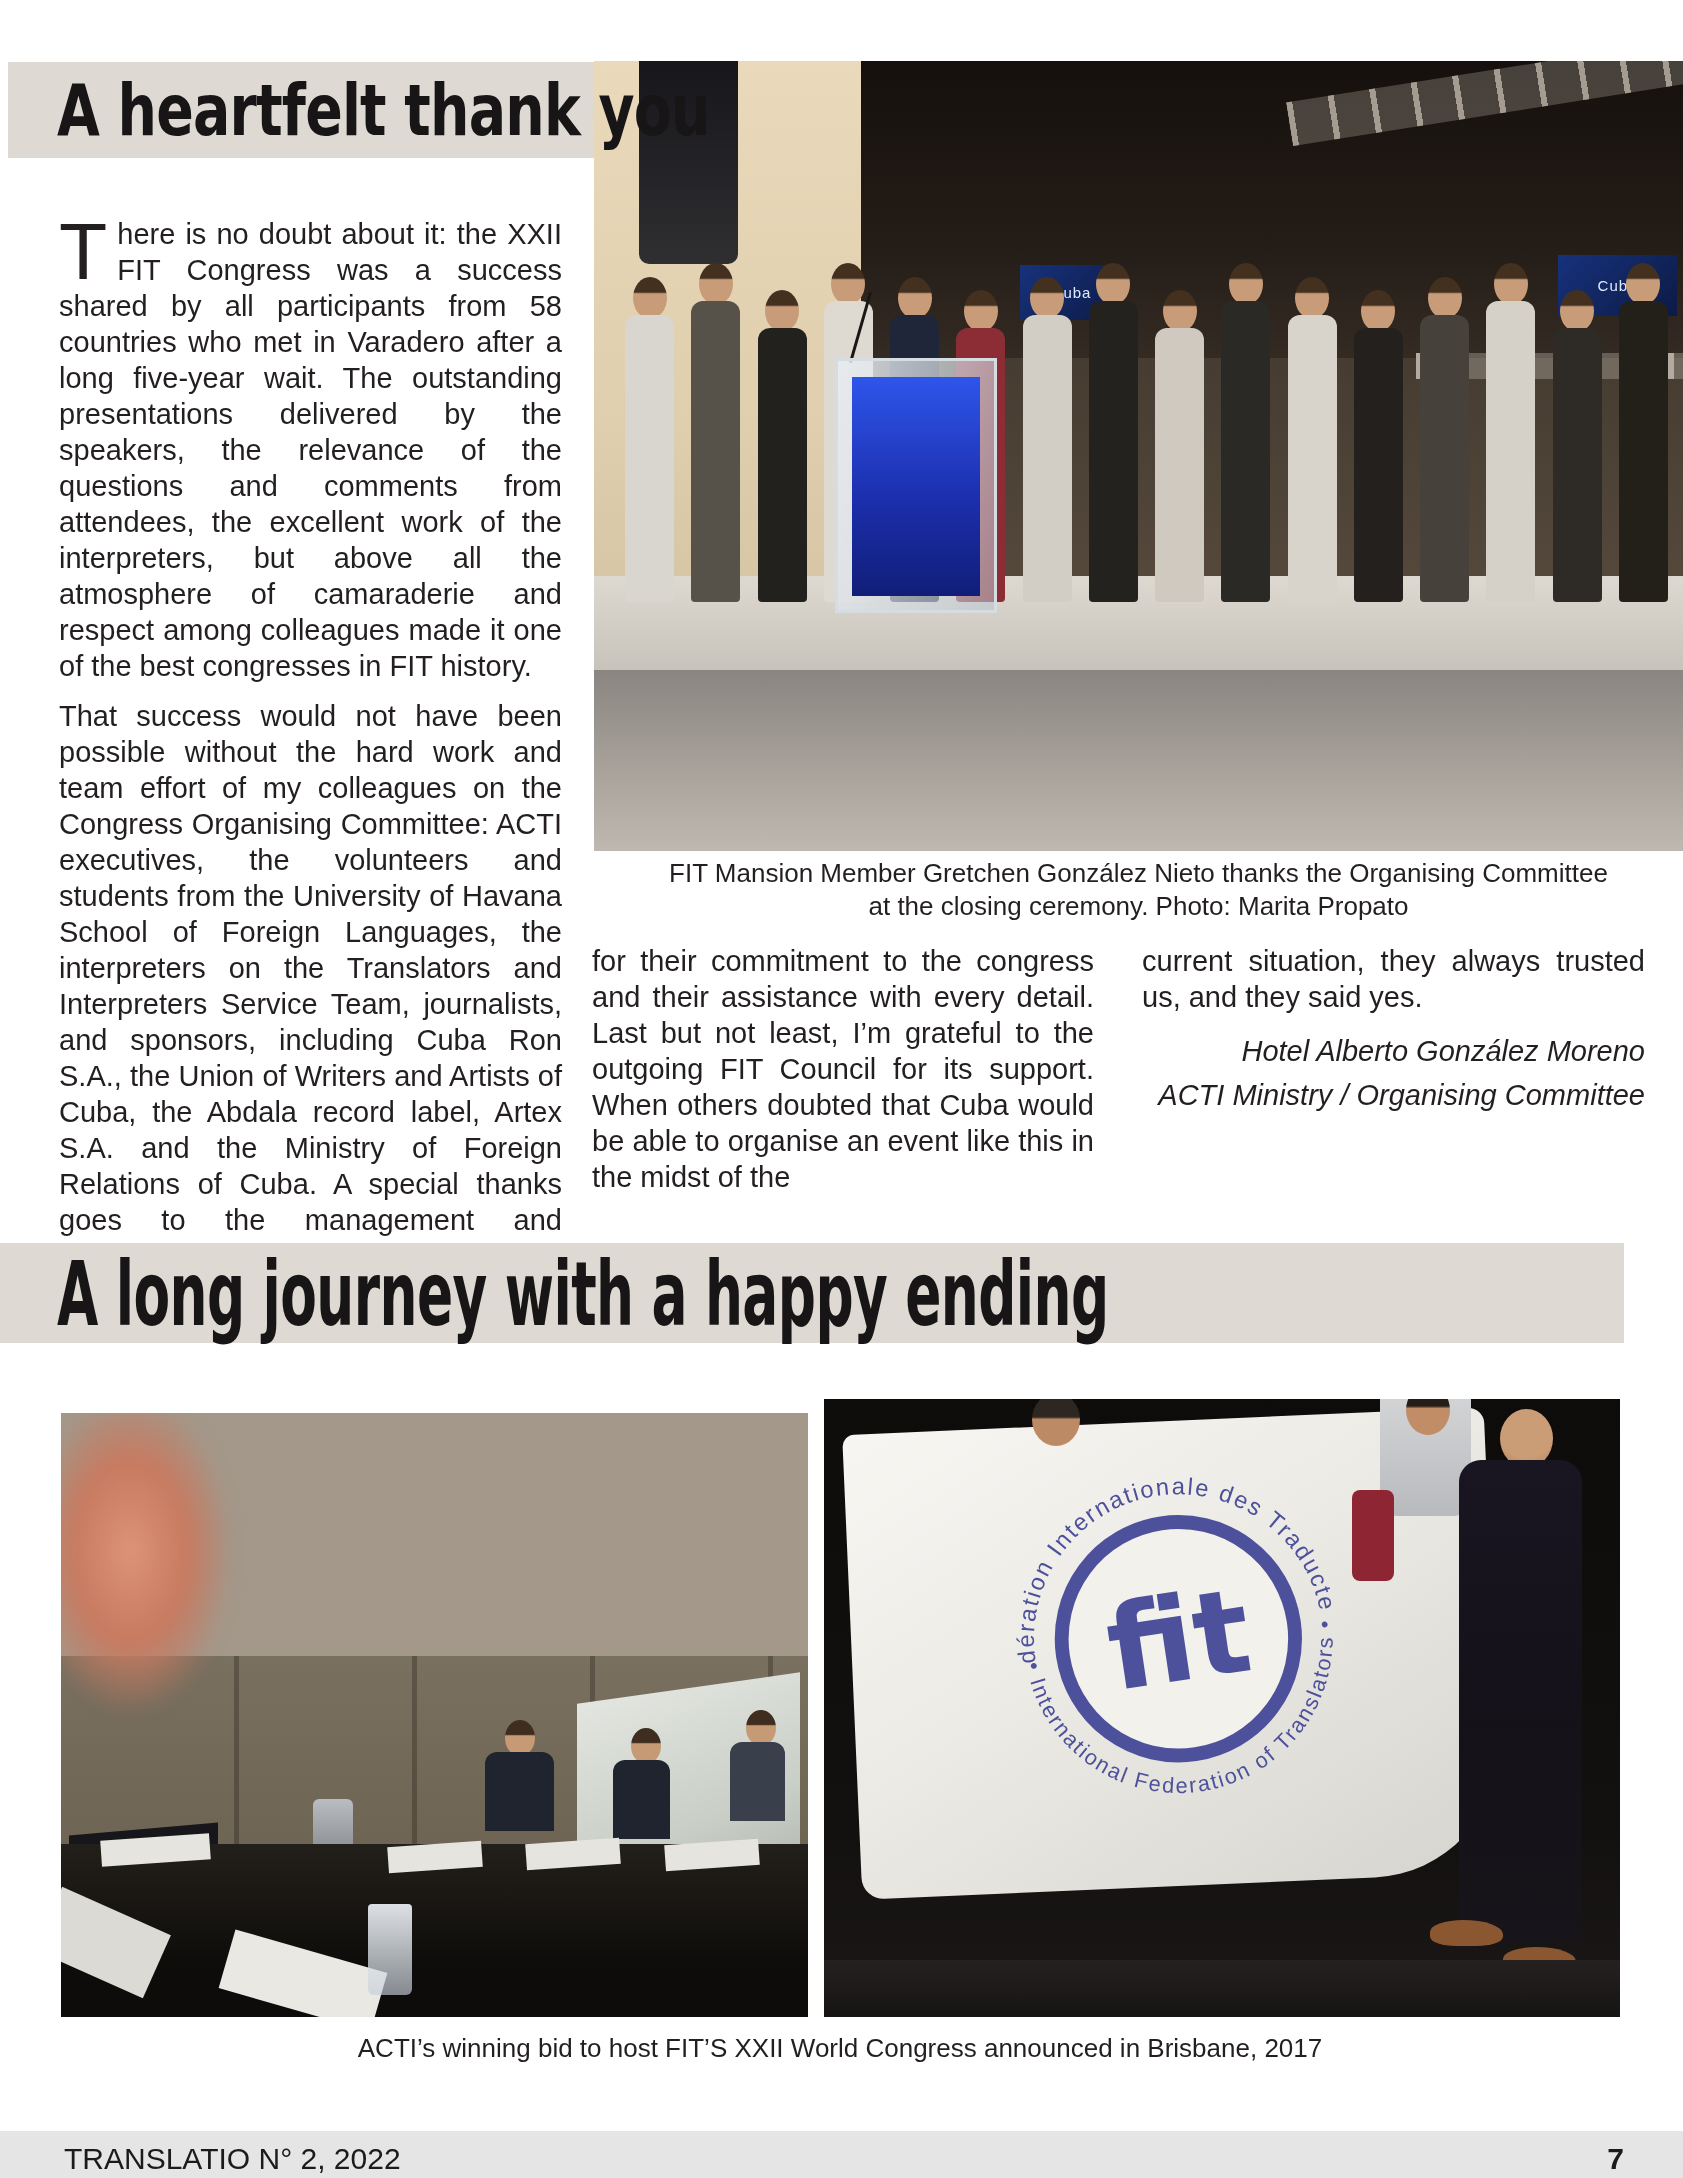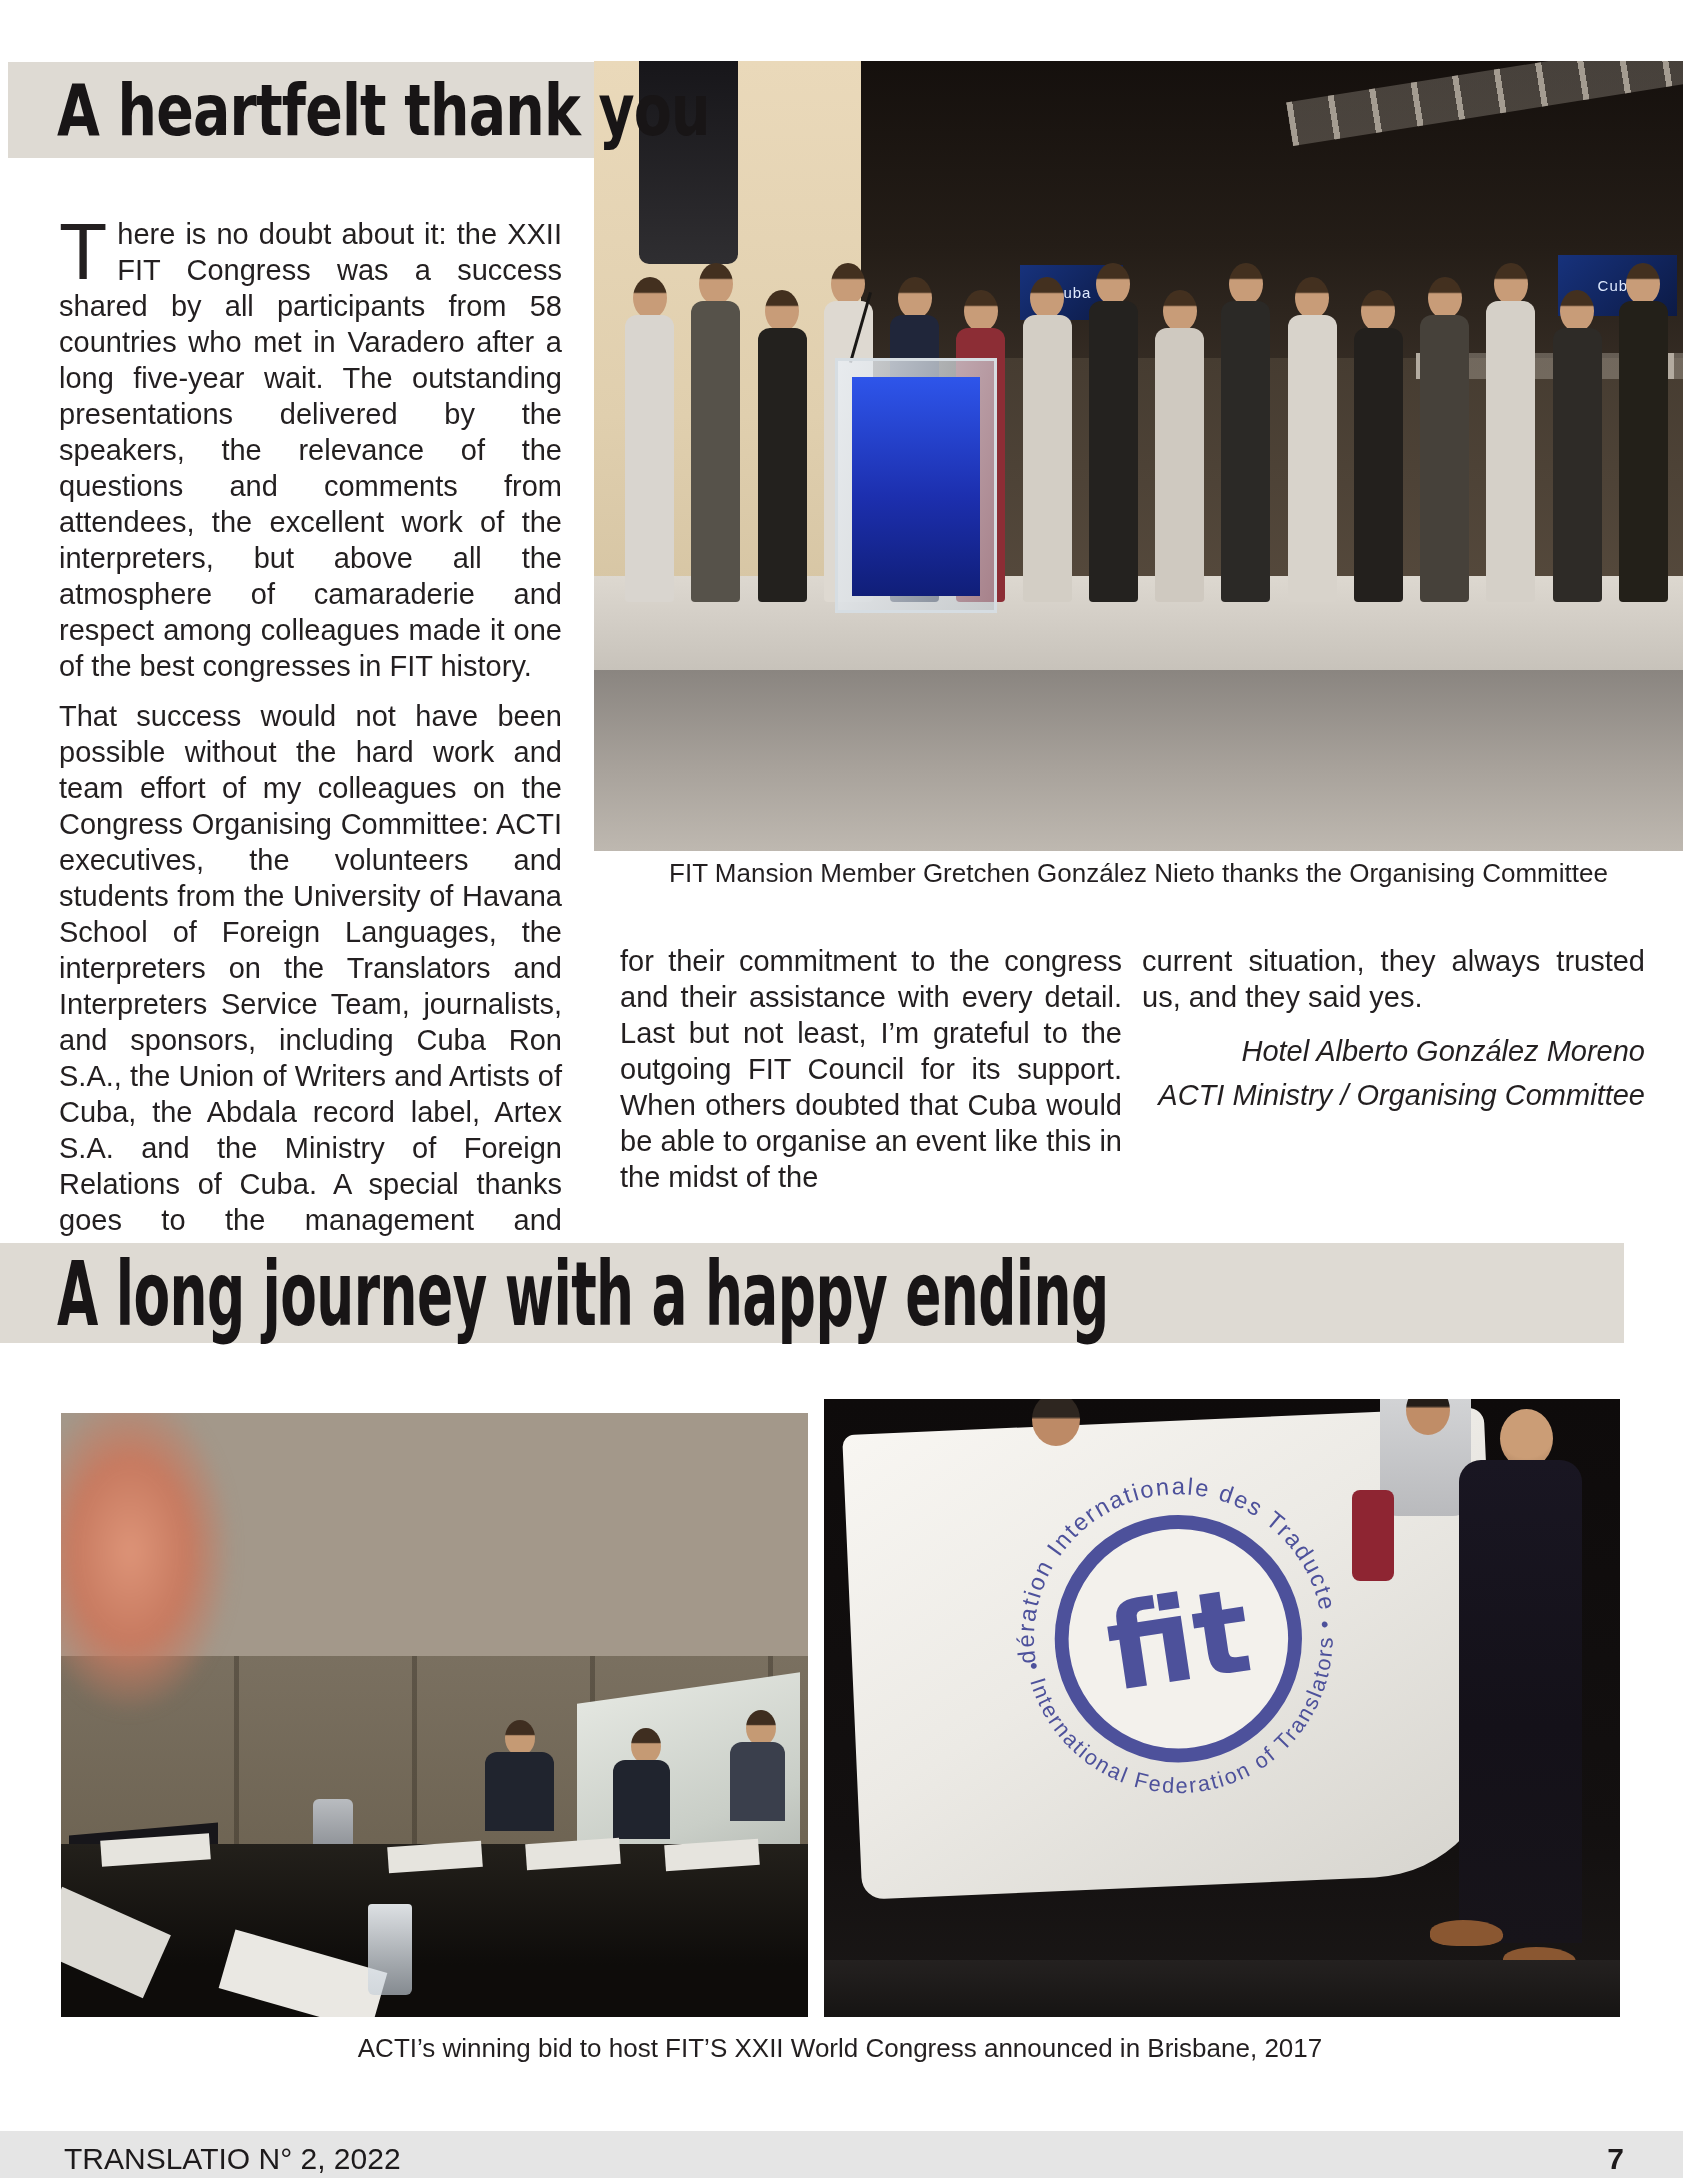--- a/index.html
+++ b/index.html
@@ -17,21 +17,21 @@
     font-family:"DejaVu Sans", sans-serif; font-weight:bold; z-index:6;
     transform-origin:left center;
   }
   .headline1 { left:57px; top:62px; height:96px; line-height:98px; font-size:71px; letter-spacing:-1px; transform:scaleX(0.78); }
   .headline2 { left:57px; top:1243px; height:100px; line-height:102px; font-size:89px; letter-spacing:-1px; transform:scaleX(0.60); }
 
   
   .col { position:absolute; font-size:29px; line-height:36px; }
   .col p { margin:0 0 14px 0; text-align:justify; }
   .col1 { left:59px;  top:216px; width:503px; }
-  .col2 { left:620px; top:943px; width:502px; }
+  .col2 { left:592px; top:943px; width:502px; }
   .col3 { left:1124px; top:943px; width:503px;margin-left:18px; }
   .dropcap { float:left; font-size:79px; line-height:59px; padding:6px 10px 0 0; }
   .thanks { text-align:left !important; }
   .sig { text-align:right !important; font-style:italic; margin:0 !important; line-height:44px; }
 
   
   .caption { position:absolute; font-size:26px; line-height:33px; text-align:center; color:#231f20; }
   .cap1 { left:594px; top:857px; width:1089px; }
   .cap2 { left:61px;  top:2032px; width:1558px; }
 
@@ -168,20 +168,21 @@
 
   <h1 class="headline headline1">A heartfelt thank you</h1>
 
   <div class="col col1">
     <p><span class="dropcap">T</span><span>here is no doubt about it: the XXII FIT Congress was a success shared by all participants from 58 countries who met in Varadero after a long five-year wait. The outstanding presentations delivered by the speakers, the relevance of the questions and comments from attendees, the excellent work of the interpreters, but above all the atmosphere of camaraderie and respect among colleagues made it one of the best congresses in FIT history.</span></p>
     <p>That success would not have been possible without the hard work and team effort of my colleagues on the Congress Organising Committee: ACTI executives, the volunteers and students from the University of Havana School of Foreign Languages, the interpreters on the Translators and Interpreters Service Team, journalists, and sponsors, including Cuba Ron S.A., the Union of Writers and Artists of Cuba, the Abdala record label, Artex S.A. and the Ministry of Foreign Relations of Cuba. A special thanks goes to the management and employees of the Meliá Internacional Varadero Hotel, the Continental Cabaret, and the Xanadú Mansion</p>
   </div>
 
   <div class="caption cap1">
     <div>FIT Mansion Member Gretchen González Nieto thanks the Organising Committee</div>
+    <div>at the closing ceremony. Photo: Marita Propato</div>
   </div>
 
   <div class="col col2">
     <p>for their commitment to the congress and their assistance with every detail. Last but not least, I’m grateful to the outgoing FIT Council for its support. When others doubted that Cuba would be able to organise an event like this in the midst of the</p>
   </div>
 
   <div class="col col3">
     <p>current situation, they always trusted us, and they said yes.</p>
     <p class="sig">Hotel Alberto González Moreno</p>
     <p class="sig">ACTI Ministry / Organising Committee</p>

